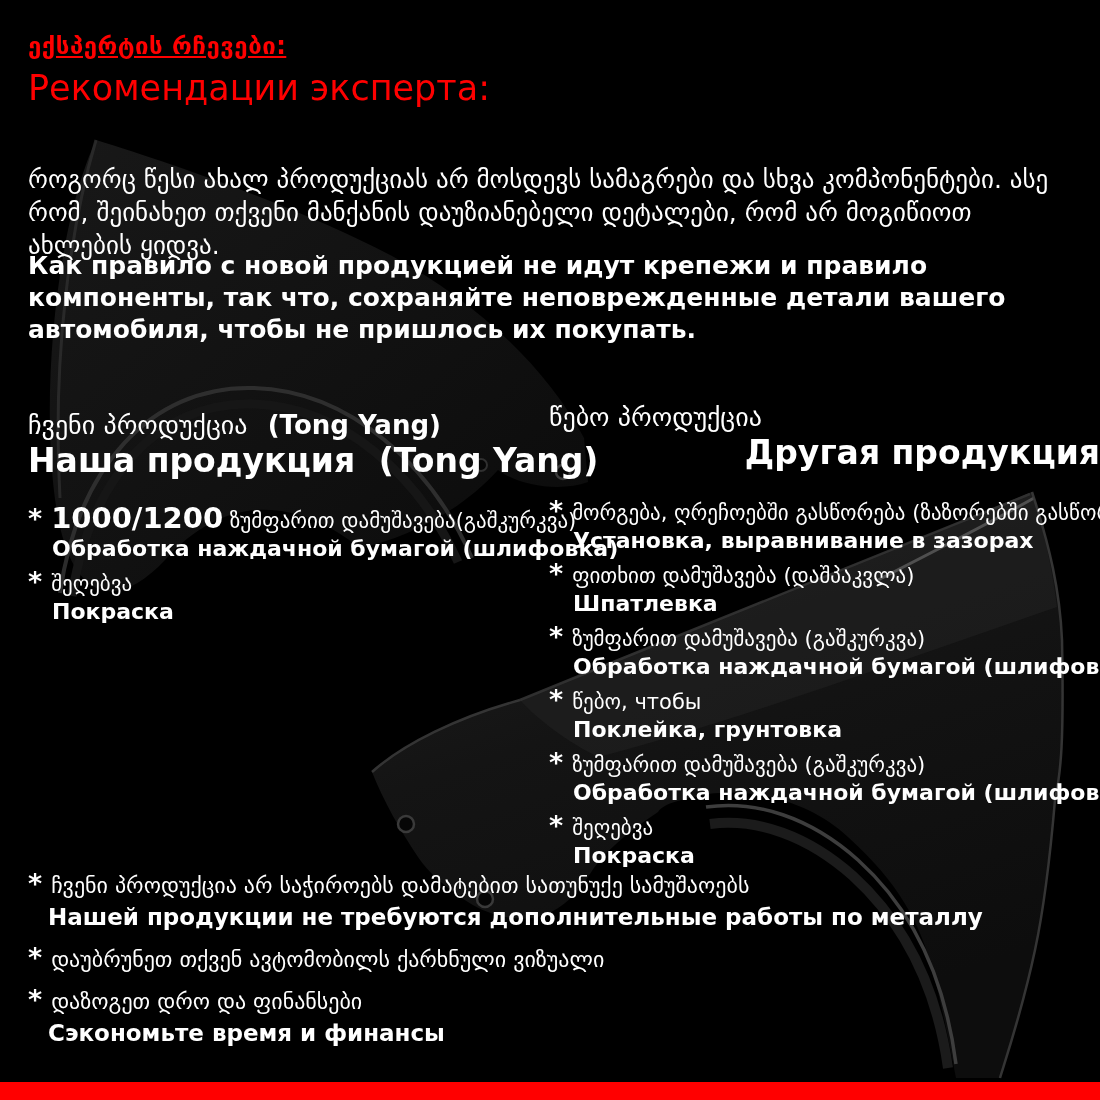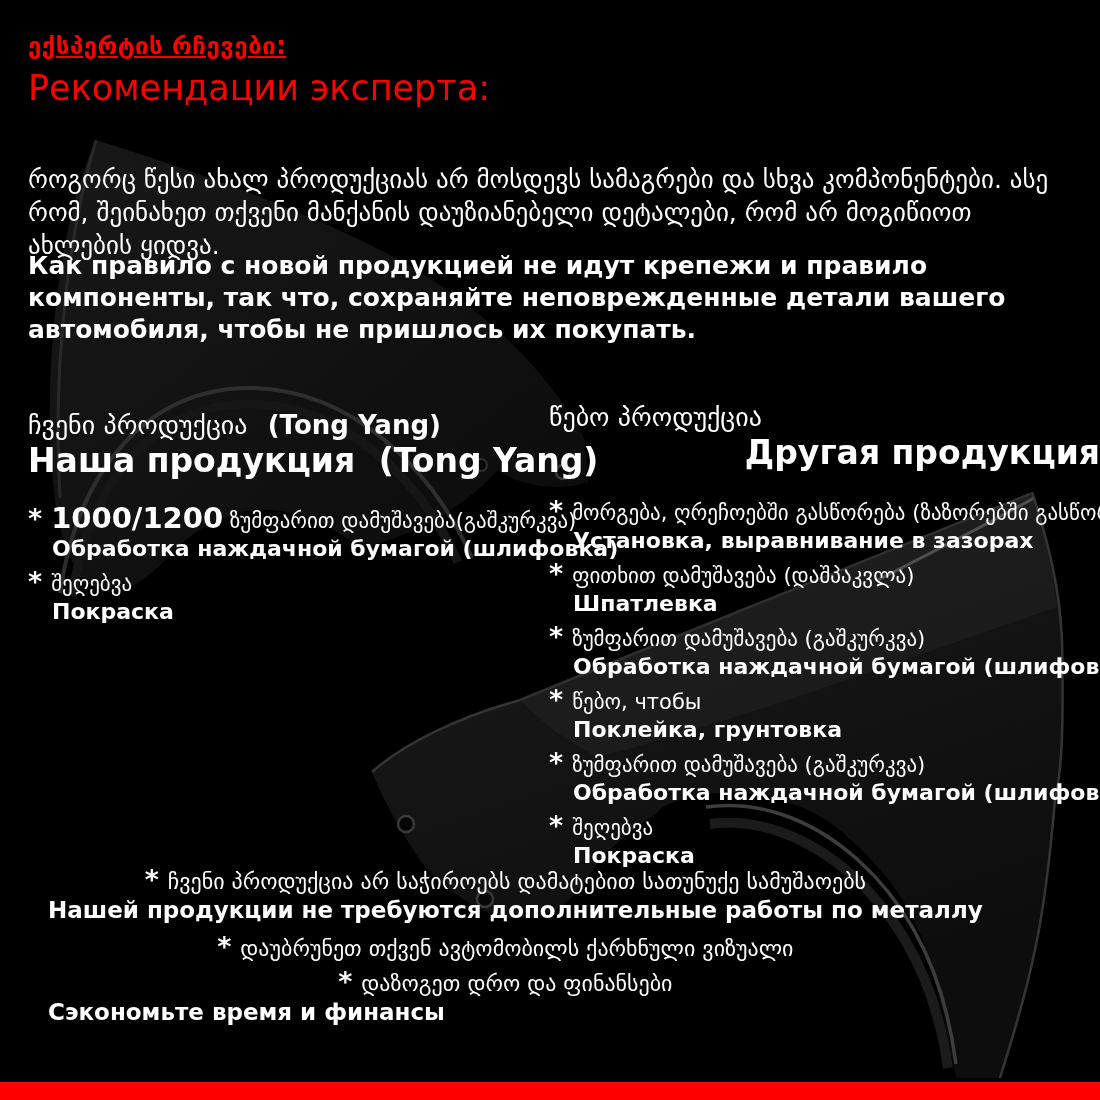--- a/index.html
+++ b/index.html
@@ -30,21 +30,21 @@
 
   .item{margin-bottom:5px;}
   .line-ka{font-size:21px;line-height:27px;white-space:nowrap;}
   .line-ru{font-size:22px;font-weight:bold;line-height:28px;padding-left:24px;white-space:nowrap;}
   .bullet{font-size:27px;font-weight:bold;margin-right:9px;}
   .num{font-size:29px;font-weight:bold;}
 
   
   #benefits{left:28px;top:868px;}
   .benefit{margin-bottom:9px;}
-  .benefit .b-ka{font-size:22px;line-height:24px;white-space:nowrap;text-align:center;}
+  .benefit .b-ka{font-size:22px;line-height:31px;white-space:nowrap;}
   .benefit .b-ru{font-size:23px;font-weight:bold;line-height:32px;padding-left:20px;white-space:nowrap;}
 
   
   #footer-bar{left:0;top:1082px;width:1100px;height:18px;z-index:4;}
 
   svg{display:block;}
   #fender-left-wrap{left:0;top:138px;z-index:1;}
   #fender-right-wrap{left:358px;top:452px;z-index:2;}
 </style>
 </head>

